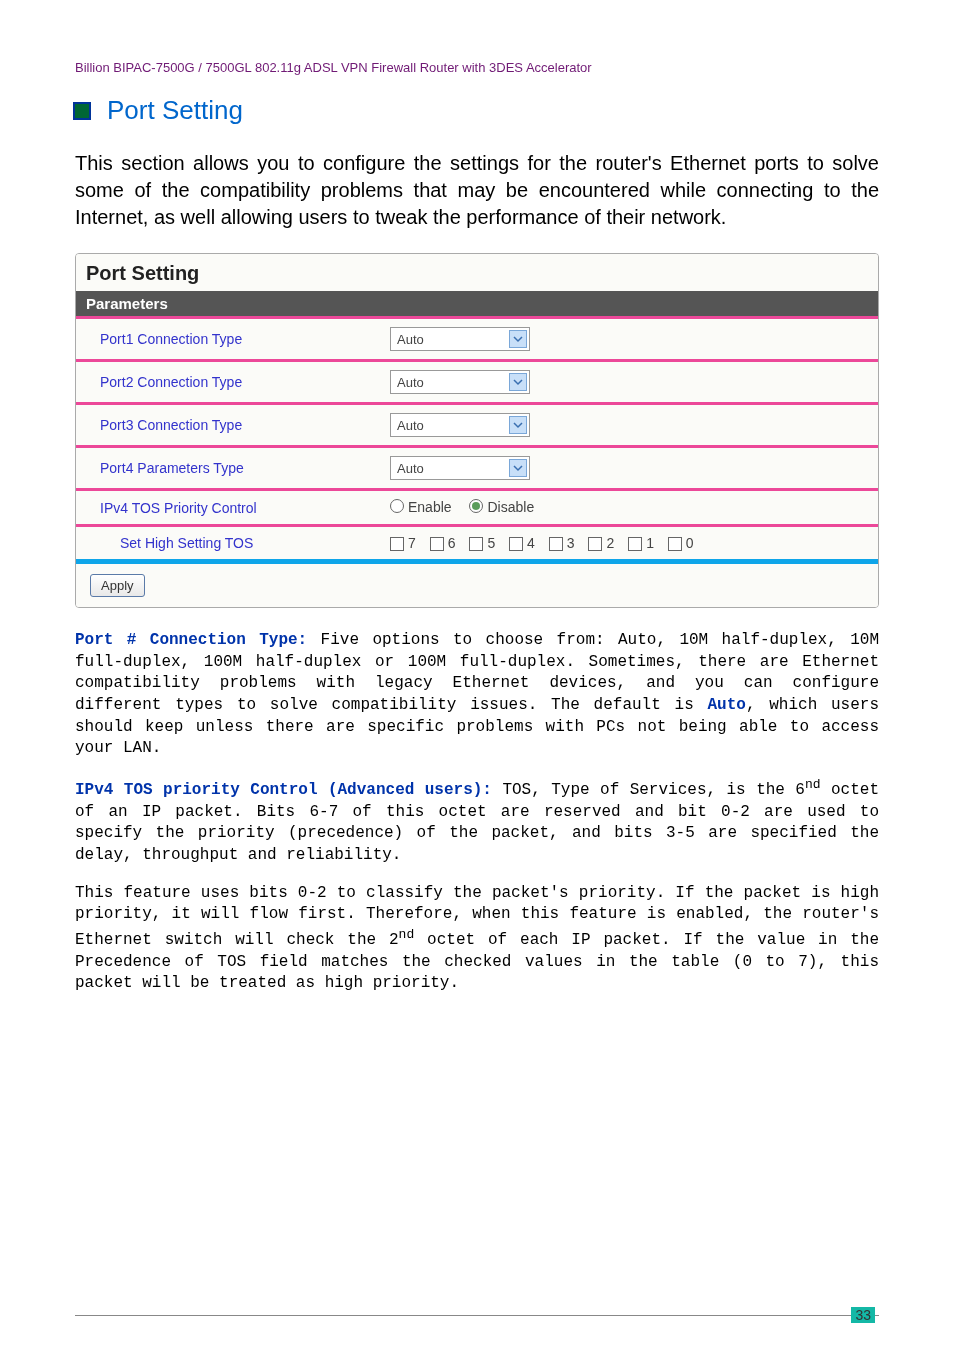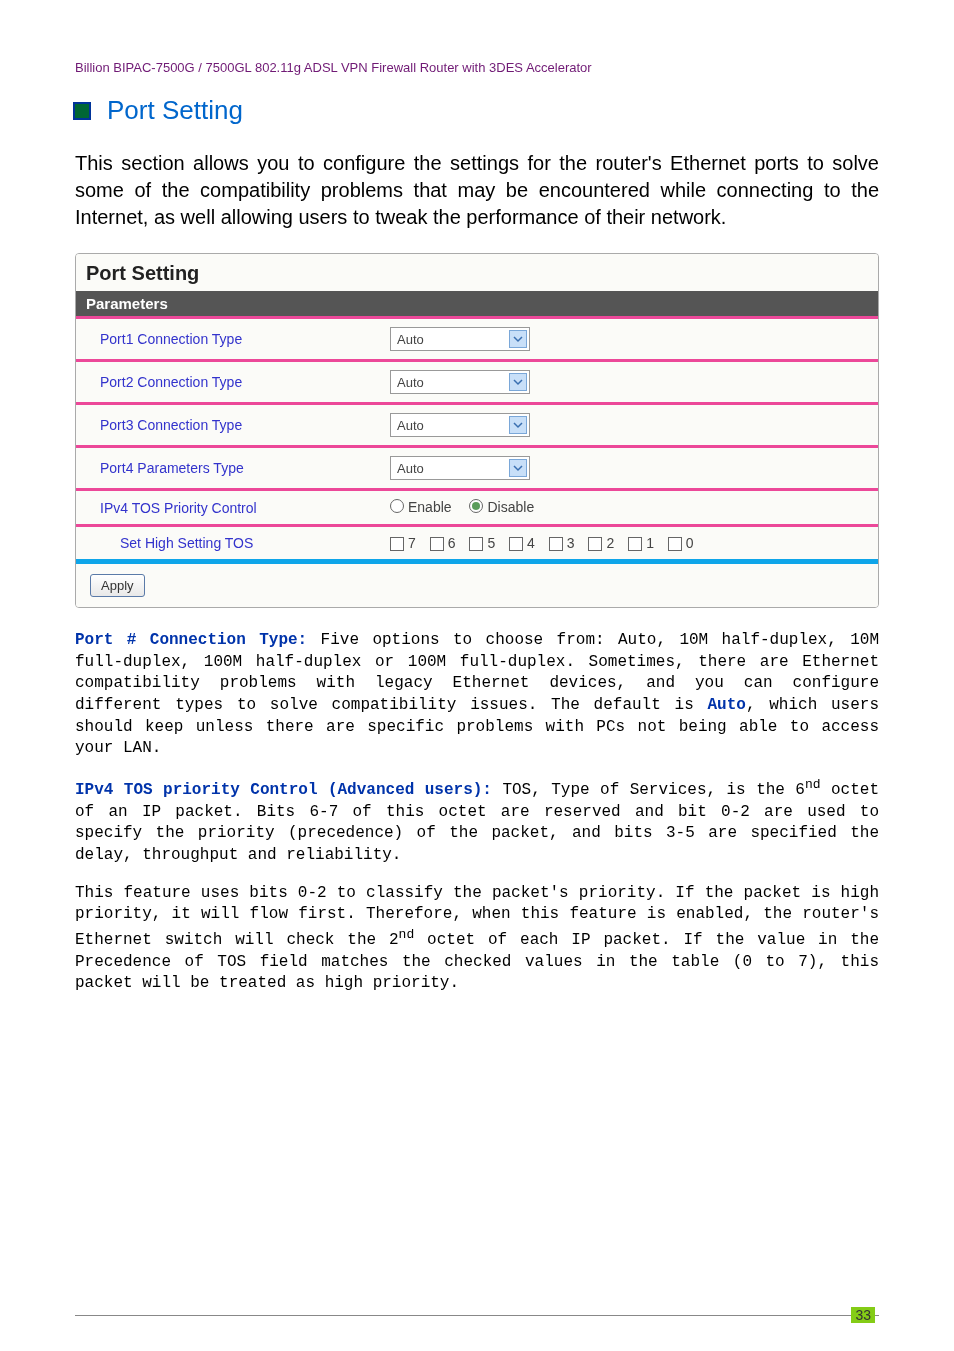--- a/index.html
+++ b/index.html
@@ -161,21 +161,21 @@
     width: 100%;
     display: flex;
     justify-content: flex-end;
     padding-top: 2px;
   }
   .page-num {
     font-size: 14px;
     color: #333;
     position: relative;
     top: -11px;
-    background: #84cc16;
+    background: #14b8a6;
     padding: 0 4px;
     margin-right: 4px;
   }
 </style>
 </head>
 <body>
 
 <div class="page">
 
   <div class="header-line">Billion BIPAC-7500G / 7500GL 802.11g ADSL VPN Firewall Router with 3DES Accelerator</div>

